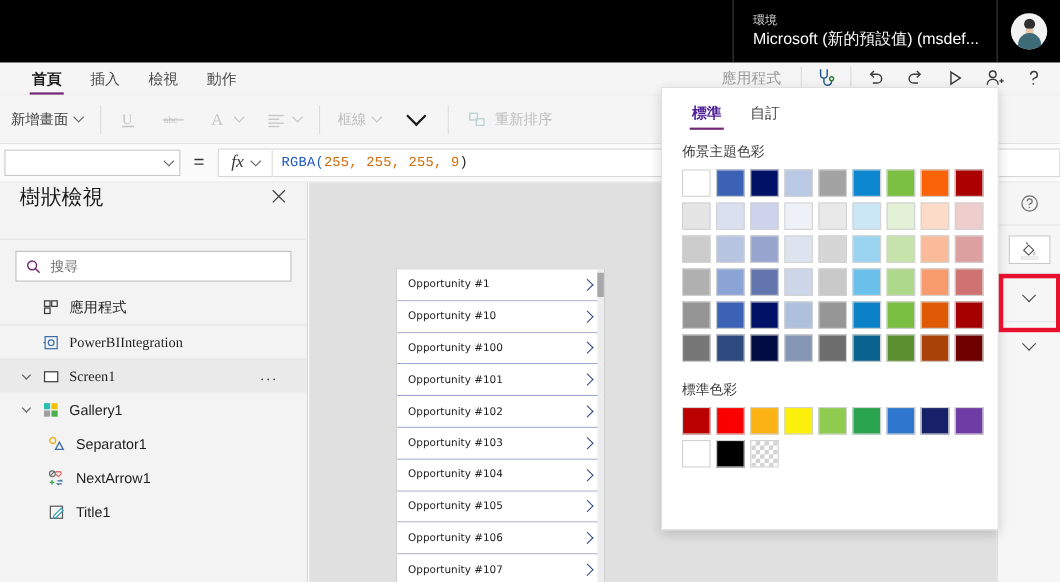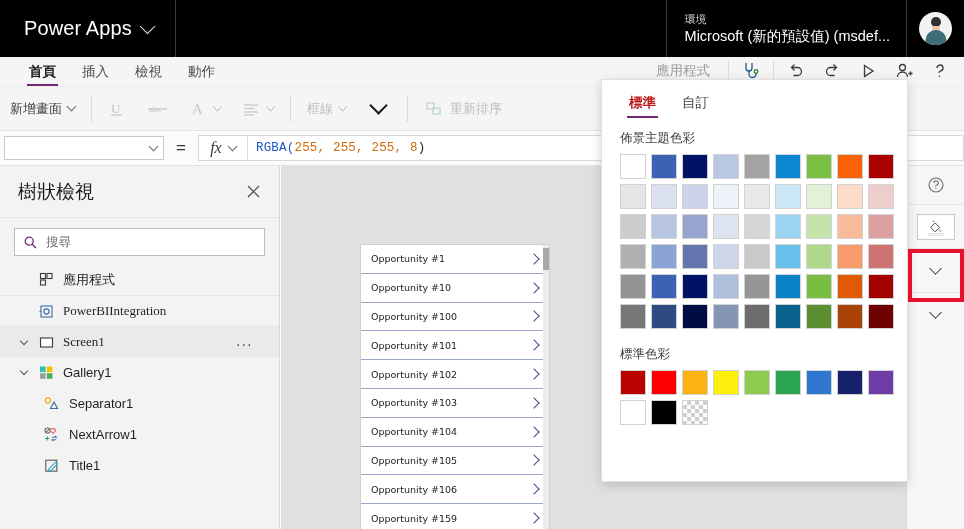--- a/index.html
+++ b/index.html
@@ -121,21 +121,21 @@
   .tok-fn { color: #1f57c3; }
   .tok-num { color: #d26b08; }
   .tok-pn { color: #1b1b1b; }
 
   
   .treepanel {
     position: absolute; left: 0; top: 166px; width: 280px; height: 363px;
     background: #f3f3f3; border-right: 1px solid #d8d8d8;
   }
   .tree-head {
-    height: 52px; display: flex; align-items: center; padding: 0 14px 0 18px;
+    height: 52px; display: flex; align-items: flex-start; padding: 0 14px 0 18px;
     background: #f3f3f3; border-bottom: 1px solid #e4e4e4;
   }
   .tree-title { font-size: 19px; color: #1b1b1b; }
   .tree-close { margin-left: auto; width: 24px; height: 24px; display: flex;
     align-items: center; justify-content: center; color: #444; }
   .searchwrap { padding: 10px 14px 8px 14px; }
   .searchbox {
     height: 28px; background: #ffffff; border: 1px solid #bdbdbd;
     display: flex; align-items: center; gap: 8px; padding: 0 8px;
   }
@@ -203,44 +203,40 @@
 
   
   .picker {
     position: absolute; left: 601px; top: 79px; width: 307px; height: 403px;
     background: #ffffff; border: 1px solid #e0e0e0;
     box-shadow: 0 3px 10px rgba(0,0,0,.16);
     z-index: 30;
   }
   .picker-tabs { display: flex; align-items: flex-end; height: 38px; padding-left: 17px; gap: 6px; }
   .ptab { font-size: 13.5px; color: #444; padding: 2px 10px 6px 10px; position: relative; }
-  .ptab.active { color: #b91c1c; font-weight: 700; }
+  .ptab.active { color: #4c1d95; font-weight: 700; }
   .ptab.active::after { content: ""; position: absolute; left: 8px; right: 8px; bottom: 0; height: 2.5px; background: #742774; }
   .psection-title { font-size: 12.5px; color: #3b3b3b; padding: 12px 0 7px 18px; }
   .grid { padding-left: 18px; }
   .grow { display: flex; gap: 5px; margin-bottom: 5px; }
   .sw { width: 26px; height: 25px; border: 1px solid #d2d2d2; }
   .sw.checker {
     background-image:
       linear-gradient(45deg, #cfcfcf 25%, transparent 25%, transparent 75%, #cfcfcf 75%),
       linear-gradient(45deg, #cfcfcf 25%, transparent 25%, transparent 75%, #cfcfcf 75%);
     background-size: 8px 8px; background-position: 0 0, 4px 4px; background-color: #ffffff;
   }
   svg { display: block; }
 </style>
 </head>
 <body>
 
 <div id="app">
 
   <div class="topbar">
-    <div class="brand">
-      <span class="brand-title">Power Apps</span>
-      <span class="chev-white"></span>
-    </div>
     <div class="topbar-spacer"></div>
     <div class="env-block">
       <span class="env-label">環境</span>
       <span class="env-name">Microsoft (新的預設值) (msdef...</span>
     </div>
     <div class="avatar-wrap">
       <div class="avatar">
         <div class="head"></div>
         <div class="neck"></div>
         <div class="body"></div>
@@ -356,21 +352,21 @@
       <span></span>
       <span class="caret chev-sm"></span>
     </div>
     <span class="eq">=</span>
     <div class="fx-box">
       <span class="fx">fx</span>
       <span class="chev-sm"></span>
     </div>
     <div class="formula-input">
       <span class="tok-fn">RGBA(</span>
-        <span class="tok-num">255, 255, 255, 8</span>
+        <span class="tok-num">255, 255, 255, 9</span>
         <span class="tok-pn">)</span>
     </div>
   </div>
 
   <div class="treepanel">
     <div class="tree-head">
       <span class="tree-title">樹狀檢視</span>
       <span class="tree-close">
         <svg width="17" height="17" viewBox="0 0 17 17" stroke="#444" stroke-width="1.2">
             <line x1="3" y1="3" x2="14" y2="14"></line>
@@ -507,21 +503,21 @@
       </div>
       <div class="gitem">
         <span class="gitem-text">Opportunity #105</span>
         <span class="gchev"></span>
       </div>
       <div class="gitem">
         <span class="gitem-text">Opportunity #106</span>
         <span class="gchev"></span>
       </div>
       <div class="gitem">
-        <span class="gitem-text">Opportunity #159</span>
+        <span class="gitem-text">Opportunity #107</span>
         <span class="gchev"></span>
       </div>
       <div class="gscroll">
         <div class="thumb"></div>
       </div>
     </div>
   </div>
 
   <div class="rightpanel">
     <div class="rp-help">

